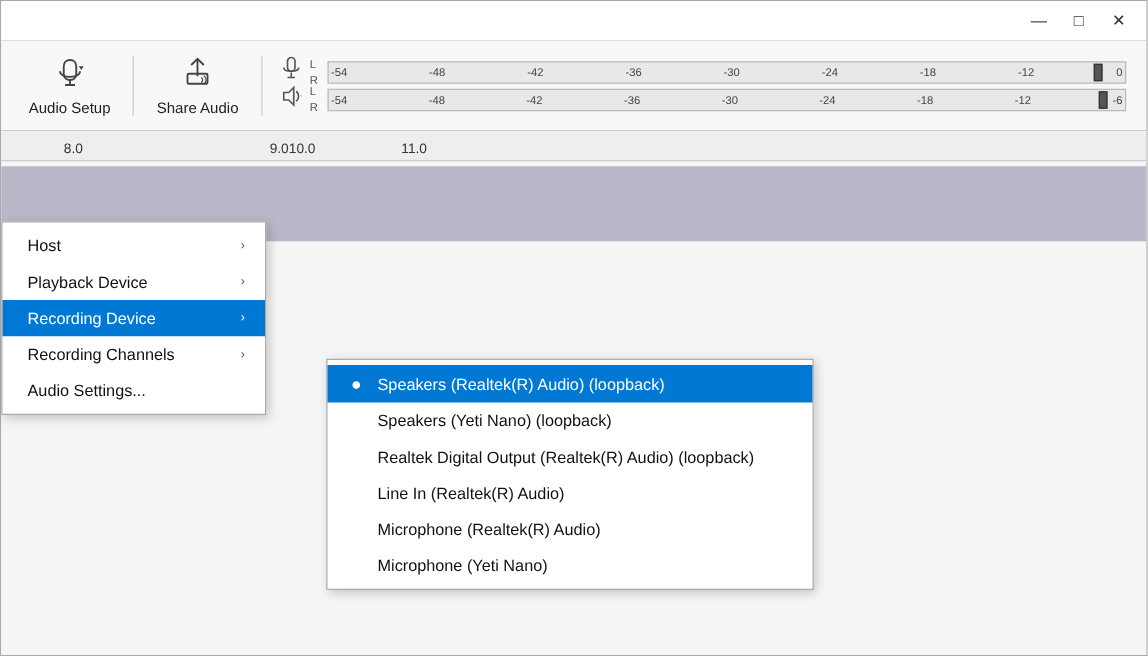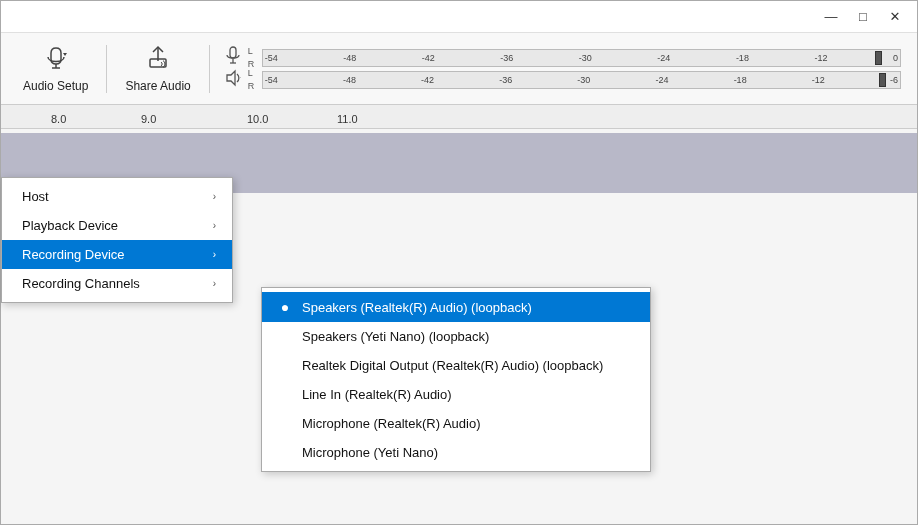--- a/index.html
+++ b/index.html
@@ -134,21 +134,21 @@
       position: absolute;
       top: 72px;
       left: 0;
       z-index: 100;
     }
 
     .dropdown-menu {
       background: #ffffff;
       border: 1px solid #aaa;
       box-shadow: 2px 2px 8px rgba(0,0,0,0.2);
-      width: 232px;
+      width: 212px;
       padding: 4px 0;
     }
 
     .menu-item {
       display: flex;
       align-items: center;
       justify-content: space-between;
       padding: 7px 16px 7px 20px;
       cursor: pointer;
       color: #111;
@@ -319,22 +319,22 @@
         </div>
       </div>
     </div>
   </div>
 
   <div style="flex:1; display:flex; flex-direction:column; position:relative; background:#f5f5f5;">
 
     <div style="height:24px; background:#eeeeee; border-bottom:1px solid #ccc; display:flex; align-items:flex-end; padding-bottom:3px; padding-left:50px;">
       <div style="display:flex;">
         <div style="width:90px; font-size:11px; color:#333; text-align:left;">8.0</div>
-        <div style="width:90px; font-size:11px; color:#333; text-align:left;">9.0</div>
-        <div style="width:90px; font-size:11px; color:#333; text-align:left;margin-left:16px;">10.0</div>
+        <div style="width:90px; font-size:11px; color:#333; text-align:right;">9.0</div>
+        <div style="width:90px; font-size:11px; color:#333; text-align:left;">10.0</div>
         <div style="width:90px; font-size:11px; color:#333; text-align:left;">11.0</div>
       </div>
     </div>
 
     <div style="padding: 4px 0;">
       <div style="height:60px; background:#b8b8c8; margin:0;"></div>
     </div>
 
     <div class="dropdown-overlay">
       <div class="dropdown-menu">
@@ -352,20 +352,23 @@
         <div class="menu-item active">
           <span>Recording Device</span>
           <span class="chevron">›</span>
         </div>
 
         <div class="menu-item">
           <span>Recording Channels</span>
           <span class="chevron">›</span>
         </div>
 
+        <div class="menu-item">
+          <span>Audio Settings...</span>
+        </div>
 
       </div>
 
       <div class="submenu">
 
         <div class="submenu-item selected">
           <span class="bullet">●</span>
           <span>Speakers (Realtek(R) Audio) (loopback)</span>
         </div>
 

